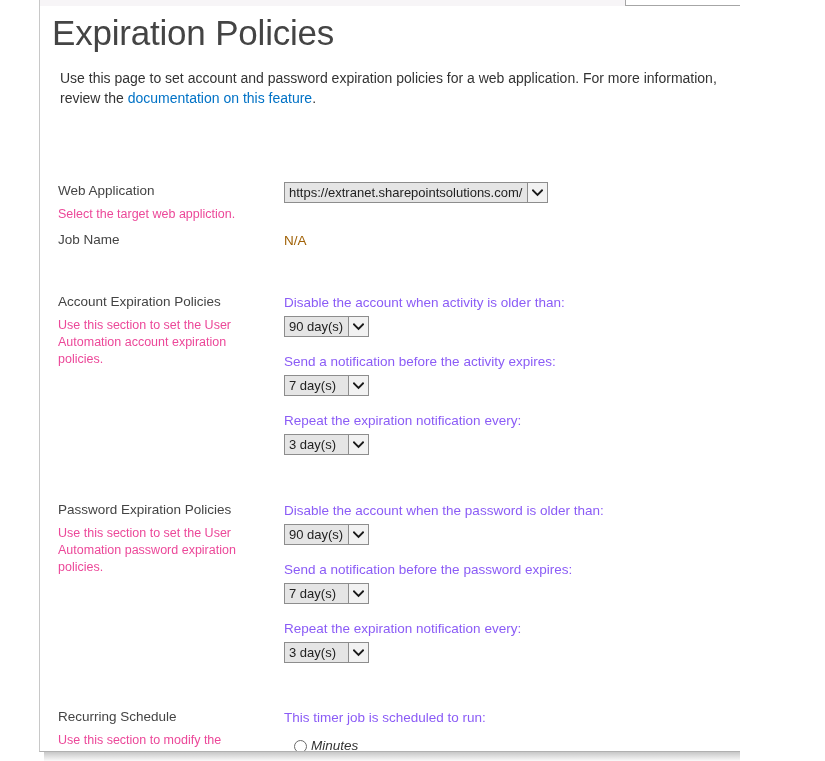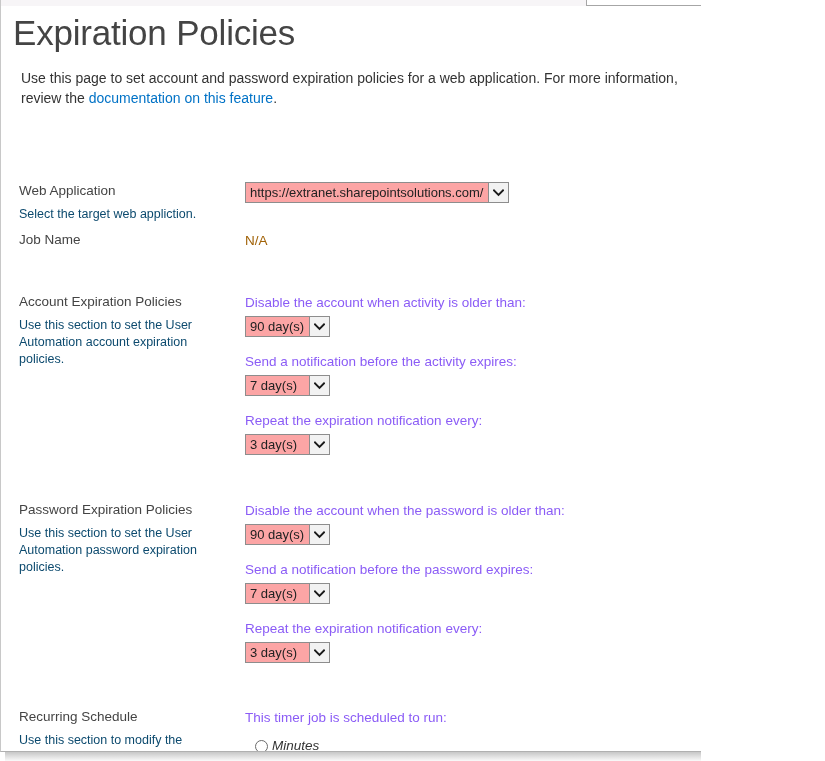--- a/index.html
+++ b/index.html
@@ -14,20 +14,21 @@
   }
 
   
   #screenshot {
     position: relative;
     width: 701px;
     height: 761px;
     overflow: hidden;
     background: #ffffff;
     box-sizing: border-box;
+    margin-left: 39px;
   }
 
   
   #page-frame {
     position: absolute;
     left: 0;
     top: 0;
     width: 806px;
     height: 752px;
     background: #ffffff;
@@ -127,42 +128,42 @@
     margin: 0;
     font-size: 13.5px;
     font-weight: 400;
     color: #444444;
     line-height: 18px;
   }
   .section-desc {
     margin: 6px 0 0 0;
     font-size: 12.5px;
     line-height: 17px;
-    color: #0c4a6e;
+    color: #ec4899;
   }
 
   .field-label {
     margin: 0 0 4px 0;
     font-size: 13.5px;
     line-height: 19px;
     color: #8b5cf6;
   }
   .static-value {
     margin: 0;
     font-size: 13.5px;
     color: #a16207;
     line-height: 19px;
   }
 
   
   .select-ctl {
     display: inline-flex;
     align-items: stretch;
     border: 1px solid #8d8d8d;
-    background: #fca5a5;
+    background: #e5e5e5;
     height: 21px;
     box-sizing: border-box;
     vertical-align: middle;
     font-size: 13px;
     color: #222222;
     cursor: default;
     margin-bottom: 2px;
   }
   .select-ctl .sel-text {
     padding: 0 5px 0 4px;

